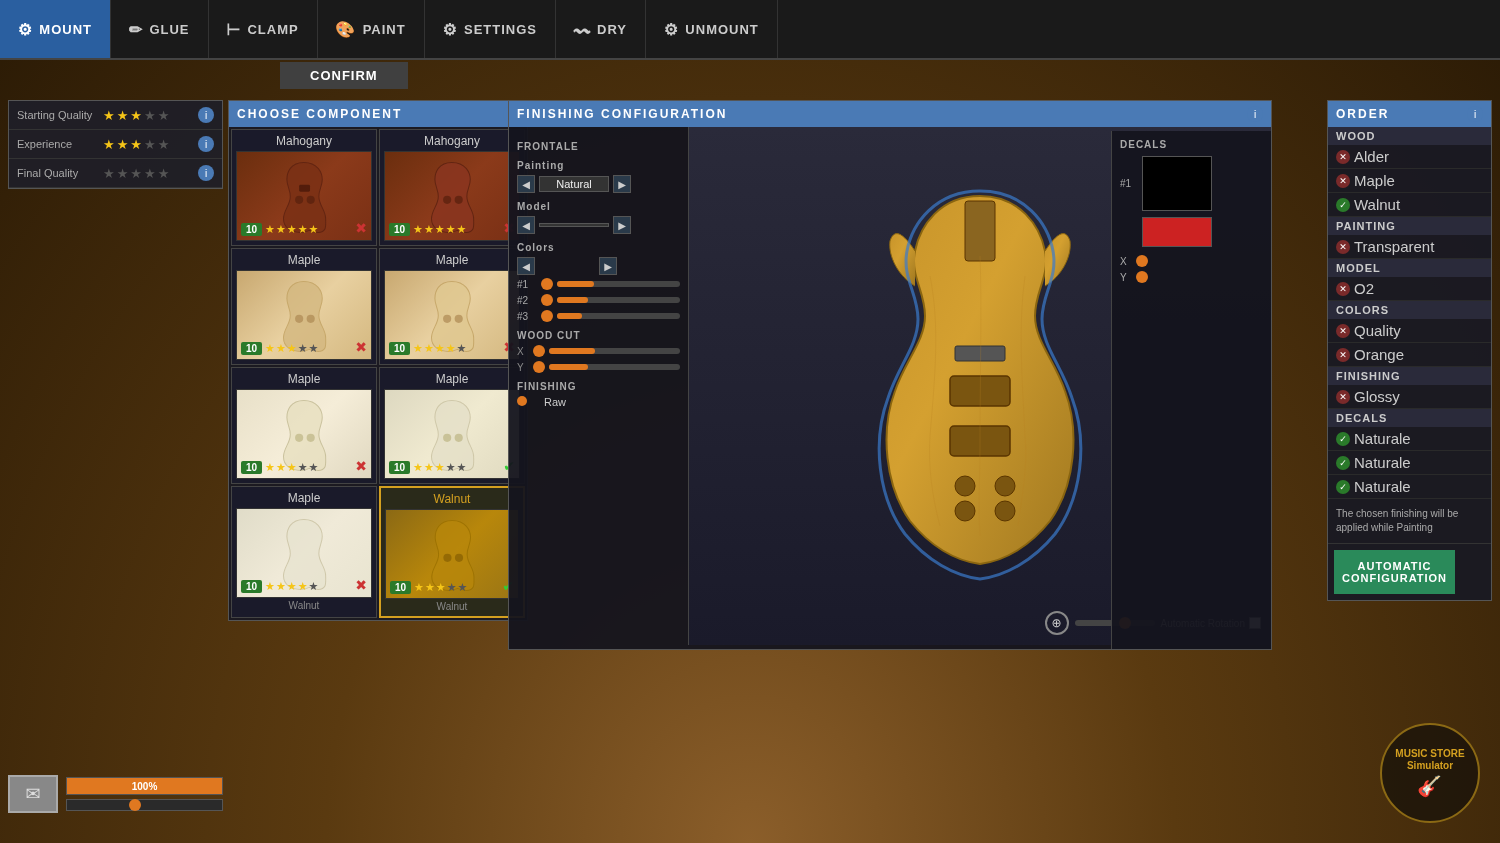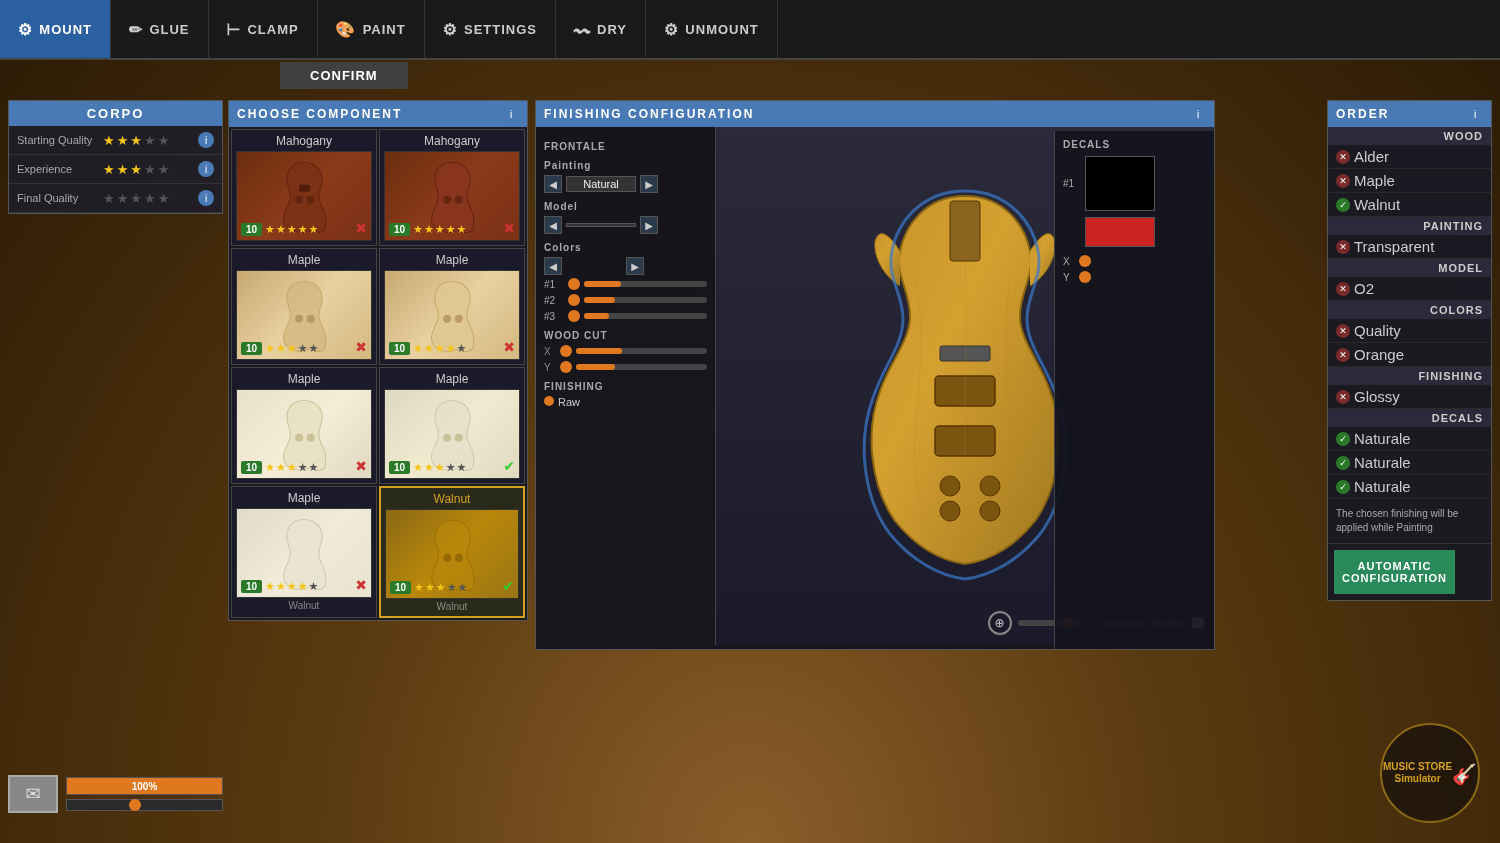--- a/index.html
+++ b/index.html
@@ -291,22 +291,22 @@
       color: #888;
       font-size: 10px;
       text-align: center;
       margin-top: 2px;
     }
 
     
     .finishing-panel {
       position: absolute;
       top: 100px;
-      left: 535px;
-      width: 680px;
+      left: 508px;
+      width: 764px;
       background: rgba(20,20,30,0.95);
       border: 1px solid #555;
       z-index: 50;
       height: 550px;
     }
     .finishing-header {
       background: #4a7ab5;
       color: white;
       text-align: center;
       font-size: 12px;
@@ -401,21 +401,21 @@
     }
     .finishing-section-title {
       color: #aaa;
       font-size: 10px;
       font-weight: bold;
       letter-spacing: 1px;
       margin: 8px 0 4px 0;
     }
     .finishing-item {
       display: flex;
-      gap: 4px;
+      gap: 17px;
       margin-bottom: 4px;
     }
     .finishing-dot {
       width: 10px;
       height: 10px;
       border-radius: 50%;
       background: #e07820;
     }
     .finishing-text {
       color: #ccc;
@@ -534,21 +534,21 @@
       align-items: center;
       padding: 5px 8px;
     }
     .order-section-title {
       background: #2a2a3a;
       color: #ccc;
       font-size: 11px;
       font-weight: bold;
       padding: 3px 8px;
       letter-spacing: 1px;
-      text-align: right;
+      text-align: left;
     }
     .order-item {
       display: flex;
       align-items: center;
       padding: 3px 8px;
       border-bottom: 1px solid #2a2a2a;
       gap: 4px;
     }
     .order-check {
       width: 14px;
@@ -624,21 +624,20 @@
   </div>
   <div class="toolbar-item">
     <span class="toolbar-icon">⚙</span>
     <span>UNMOUNT</span>
   </div>
 </div>
 
 <button class="confirm-btn">CONFIRM</button>
 
 <div class="left-panel">
-  <div class="panel-title">CORPO</div>
   <div class="panel-row">
     <span class="panel-label">Starting Quality</span>
     <div class="stars">
       <span class="star filled">★</span>
       <span class="star filled">★</span>
       <span class="star filled">★</span>
       <span class="star empty">★</span>
       <span class="star empty">★</span>
     </div>
     <button class="info-btn">i</button>
@@ -1064,16 +1063,16 @@
     <div class="order-check green">✓</div>
     <span class="order-item-text">Naturale</span>
   </div>
   
   <div class="order-note">The chosen finishing will be applied while Painting</div>
   
   <button class="auto-config-btn" style="white-space:pre-line;">AUTOMATIC
 CONFIGURATION</button>
 </div>
 
-<div style="position:absolute; bottom:20px; right:20px; z-index:50; background:rgba(20,15,10,0.7); border-radius:50%; width:100px; height:100px; display:flex; align-items:center; justify-content:center; flex-direction:row; border:2px solid #8B6914;">
+<div style="position:absolute; bottom:20px; right:20px; z-index:50; background:rgba(20,15,10,0.7); border-radius:50%; width:100px; height:100px; display:flex; align-items:center; justify-content:center; flex-direction:column; border:2px solid #8B6914;">
   <span style="font-size:10px;color:#d4a020;font-weight:bold;text-align:center;line-height:1.2;">MUSIC STORE<br>Simulator</span>
   <span style="font-size:20px;margin-top:2px;">🎸</span>
 </div>
 
 </body></html>

